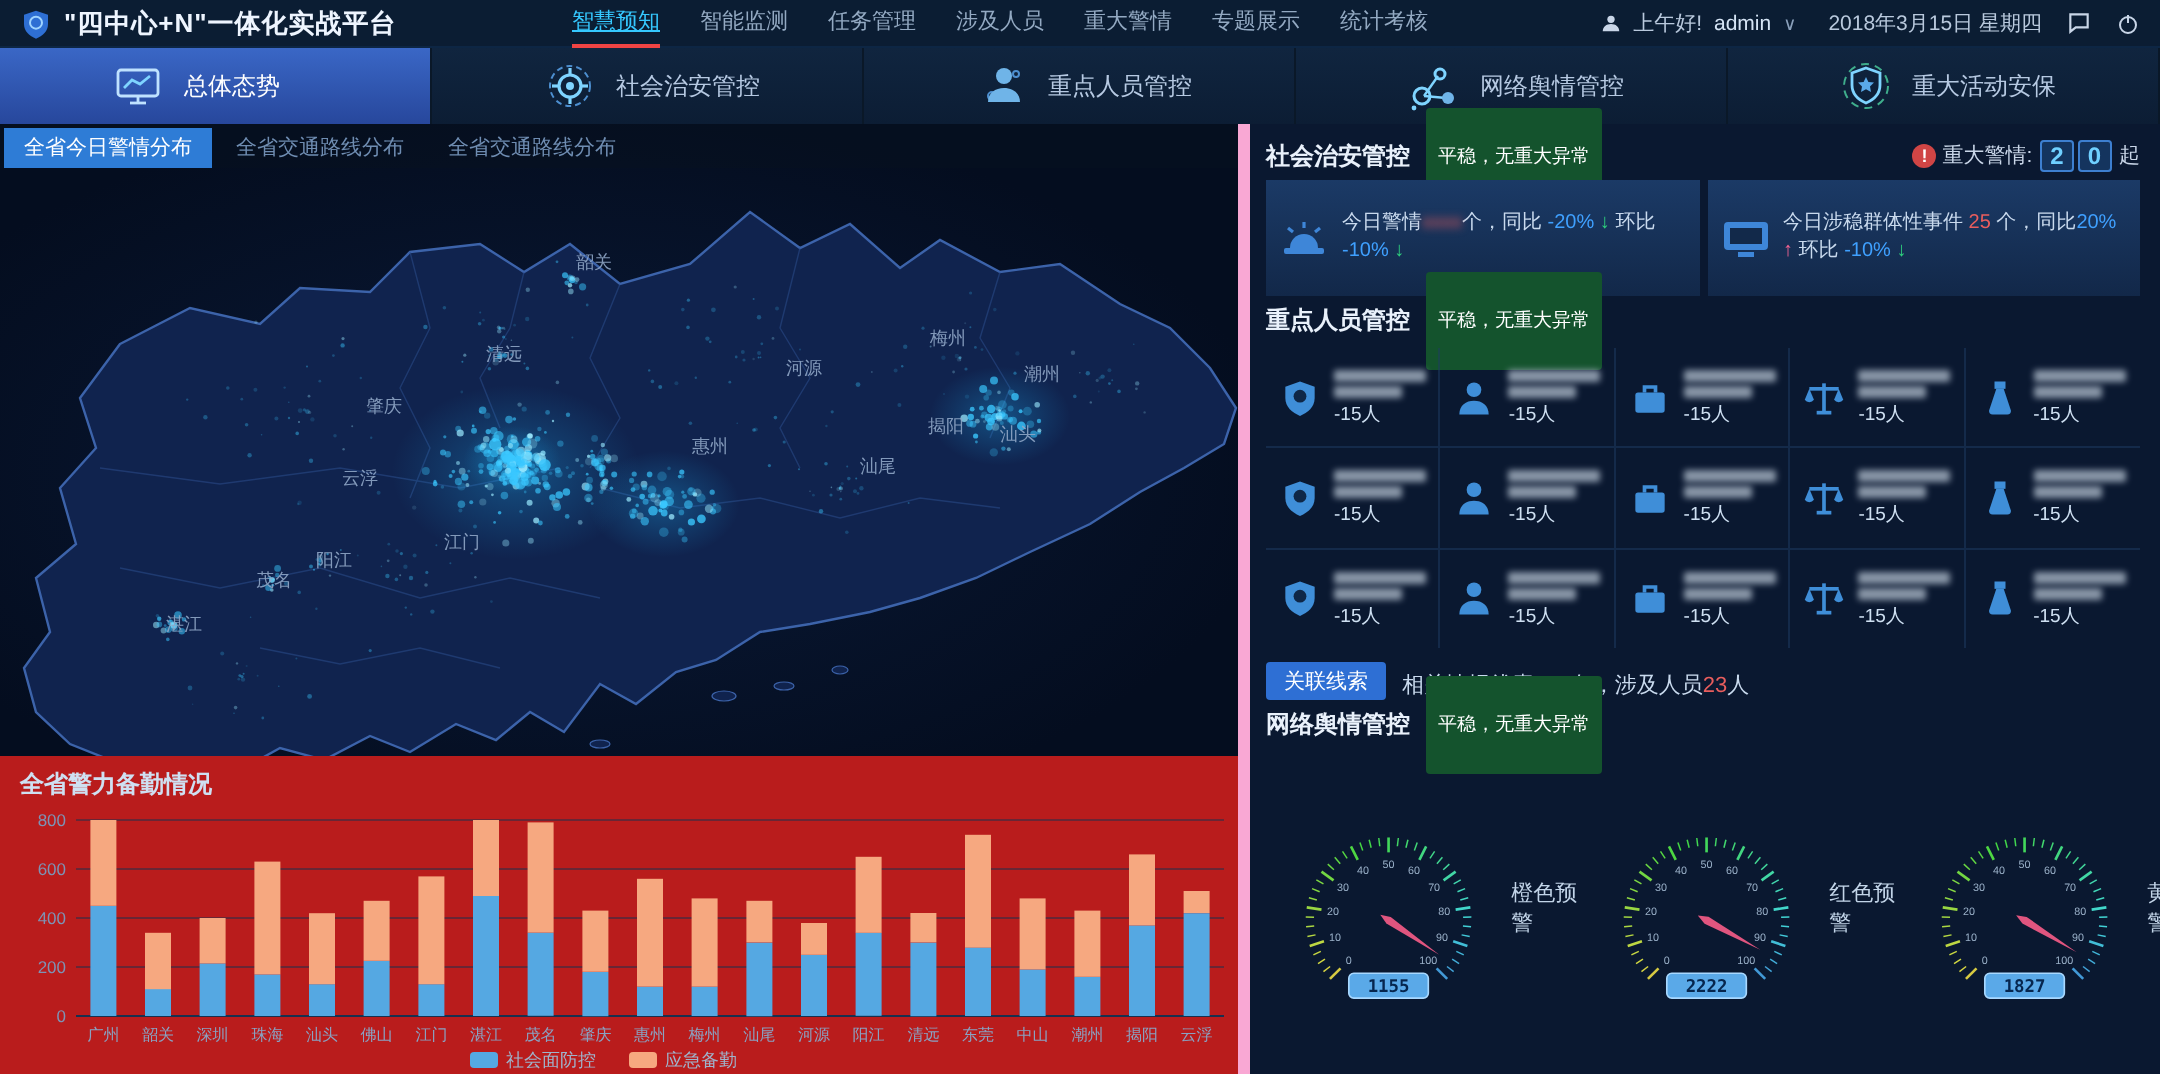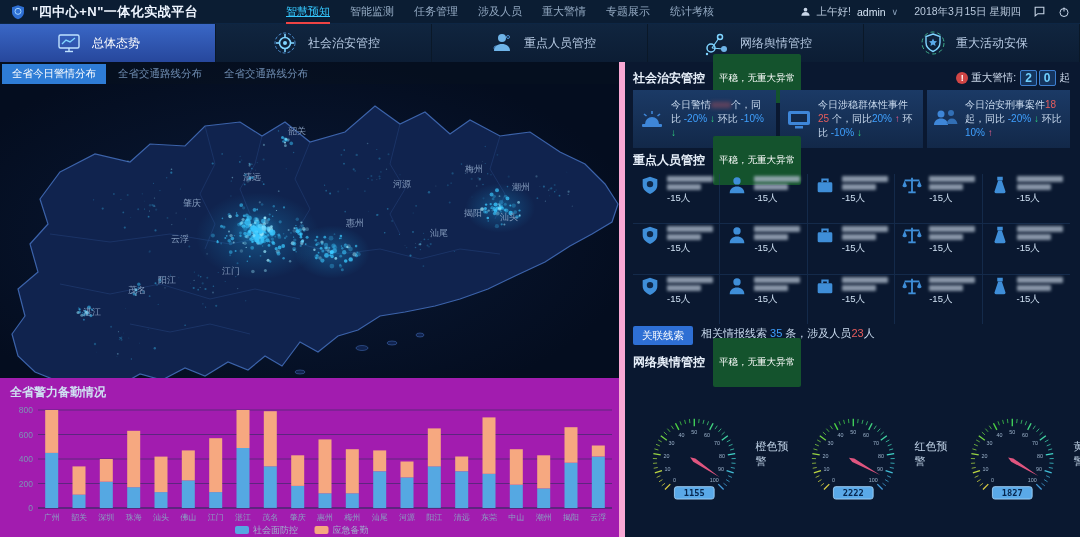--- a/index.html
+++ b/index.html
@@ -26,49 +26,49 @@
   .tab.active{background:linear-gradient(180deg,#3a67c6,#27479c);color:#ffffff;}
   .tab-ic{display:inline-flex;}
 
   
   .content{flex:1;display:flex;min-height:0;}
   .left{width:625px;flex:none;display:flex;flex-direction:column;border-right:6px solid #f9a8d4;}
   .map-panel{height:316px;flex:none;background:radial-gradient(ellipse at 45% 55%, #0a1a38 0%, #040d1f 75%);position:relative;}
   .map-tabs{height:22px;display:flex;align-items:flex-end;gap:2px;padding-left:2px;background:rgba(6,16,32,.6);}
   .map-tab{font-size:10.5px;color:#6f8db2;padding:3px 10px;cursor:pointer;}
   .map-tab.active{background:#2e7cd6;color:#ffffff;}
-  .chart-panel{height:159px;flex:none;background:#a21caf;position:relative;}
+  .chart-panel{height:159px;flex:none;background:#b91c1c;position:relative;}
   .chart-title{font-size:12px;font-weight:bold;color:#cfe0f2;padding:6px 0 0 10px;height:22px;}
 
   
   .right{flex:1;display:flex;flex-direction:column;background:#0a1830;padding:4px 10px 0 8px;min-width:0;}
   .sec-hdr{display:flex;align-items:center;height:24px;flex:none;}
   .sec-title{font-size:12px;font-weight:bold;color:#e9f1fb;white-space:nowrap;}
   .badge-green{background:#14532d;color:#fff;font-size:9.5px;padding:18px 6px;border-radius:2px;margin-left:8px;white-space:nowrap;}
   .alert-wrap{margin-left:auto;display:flex;align-items:center;gap:3px;font-size:10.5px;color:#c9d6e8;}
   .alert-ic{width:12px;height:12px;border-radius:50%;background:#d04545;color:#fff;font-size:9px;font-weight:bold;display:flex;align-items:center;justify-content:center;}
   .digit{background:#14345e;border:1px solid #3d7fd0;color:#6fd0ff;font-weight:bold;font-size:12px;padding:0 4px;margin:0 1px;border-radius:2px;}
 
   .stat-cards{display:flex;gap:4px;height:58px;flex:none;border-radius:23px;}
   .stat-card{flex:1;background:linear-gradient(180deg,#1b3a66,#122849);display:flex;align-items:center;padding:4px 6px 4px 4px;gap:4px;cursor:pointer;min-width:0;}
   .stat-ic{flex:none;display:inline-flex;}
   .stat-text{font-size:10px;line-height:14px;color:#c9daee;}
   .n{color:#c9daee;} .red{color:#e85d5d;} .blue{color:#3fa0ff;} .green{color:#2ed17e;} .pink{color:#f06292;}
   .blur{filter:blur(2px);}
 
   .pg-grid{display:grid;grid-template-columns:repeat(5,1fr);height:150px;flex:none;margin-top:2px;}
-  .pg-cell{display:flex;align-items:flex-start;gap:6px;padding-left:6px;border-right:1px solid rgba(30,60,100,.5);border-bottom:1px solid rgba(30,60,100,.5);cursor:pointer;}
+  .pg-cell{display:flex;align-items:center;gap:6px;padding-left:6px;border-right:1px solid rgba(30,60,100,.5);border-bottom:1px solid rgba(30,60,100,.5);cursor:pointer;}
   .pg-cell:nth-child(5n){border-right:none;}
   .pg-cell:nth-child(n+11){border-bottom:none;}
   .pg-ic{flex:none;display:inline-flex;}
   .redact{background:#a9b6c6;border-radius:1px;filter:blur(1.5px);opacity:.8;height:6px;margin:2px 0;}
   .w1{width:46px;} .w2{width:34px;}
   .pg-count{font-size:9.5px;color:#cfe0f2;margin-top:2px;}
 
-  .clues-row{display:flex;align-items:flex-start;height:24px;flex:none;gap:8px;margin-top:2px;}
+  .clues-row{display:flex;align-items:flex-end;height:24px;flex:none;gap:8px;margin-top:2px;}
   .clues-btn{background:#2e6fd4;color:#fff;font-size:10.5px;padding:2.5px 9px;border-radius:2px;cursor:pointer;white-space:nowrap;}
   .clues-text{font-size:11px;}
 
   .gauges{display:flex;flex:1;min-height:0;}
   .gauge-box{flex:1;display:flex;flex-direction:row;align-items:center;}
   .gauge-label{font-size:11px;color:#c2d4e8;margin-top:-4px;}
   .gtick{font-size:6.5px;fill:#9ab0c8;text-anchor:middle;}
   .gval{font-size:10.5px;font-weight:bold;font-family:"DejaVu Sans Mono",monospace;fill:#06264e;text-anchor:middle;}
 
   .ytick{font-size:8.5px;fill:#7d93b5;text-anchor:end;}
@@ -1053,31 +1053,20 @@
           <div class="stat-card">
             <span class="stat-ic">
               <svg width="30" height="30" viewBox="0 0 30 30">
                 <rect x="4" y="7" width="22" height="14" rx="2" fill="#3e86d8"></rect>
                 <rect x="7" y="10" width="16" height="8" fill="#12294a"></rect>
                 <rect x="11" y="22" width="8" height="2.5" fill="#3e86d8"></rect>
               </svg>
             </span>
             <div class="stat-text"><span class="n">今日涉稳群体性事件 </span><span class="red">25</span><span class="n"> 个，同比</span><span class="blue">20%</span><span class="pink"> ↑ </span><span class="n">环比 </span><span class="blue">-10%</span><span class="green"> ↓</span></div>
           </div>
-          <div class="stat-card">
-            <span class="stat-ic">
-              <svg width="30" height="30" viewBox="0 0 30 30">
-                <circle cx="10" cy="10" r="3.5" fill="#3e86d8"></circle>
-                <path d="M3,21c0-4 3-6.5 7-6.5s7,2.5 7,6.5z" fill="#3e86d8"></path>
-                <circle cx="20" cy="9" r="3" fill="#326fb5"></circle>
-                <path d="M15.5,20c.5-3.5 2.5-5.5 5.5-5.5 2.8,0 5,2 5.5,5.5z" fill="#326fb5"></path>
-              </svg>
-            </span>
-            <div class="stat-text"><span class="n">今日治安刑事案件</span><span class="red">18</span><span class="n"> 起，同比 </span><span class="blue">-20%</span><span class="green"> ↓ </span><span class="n">环比 </span><span class="blue">10%</span><span class="pink"> ↑</span></div>
-          </div>
         </div>
 
       <div class="sec-hdr">
         <span class="sec-title">重点人员管控</span>
         <span class="badge-green">平稳，无重大异常</span>
       </div>
 
       <div class="pg-grid" id="pg-grid">
           <div class="pg-cell">
     <span class="pg-ic">

